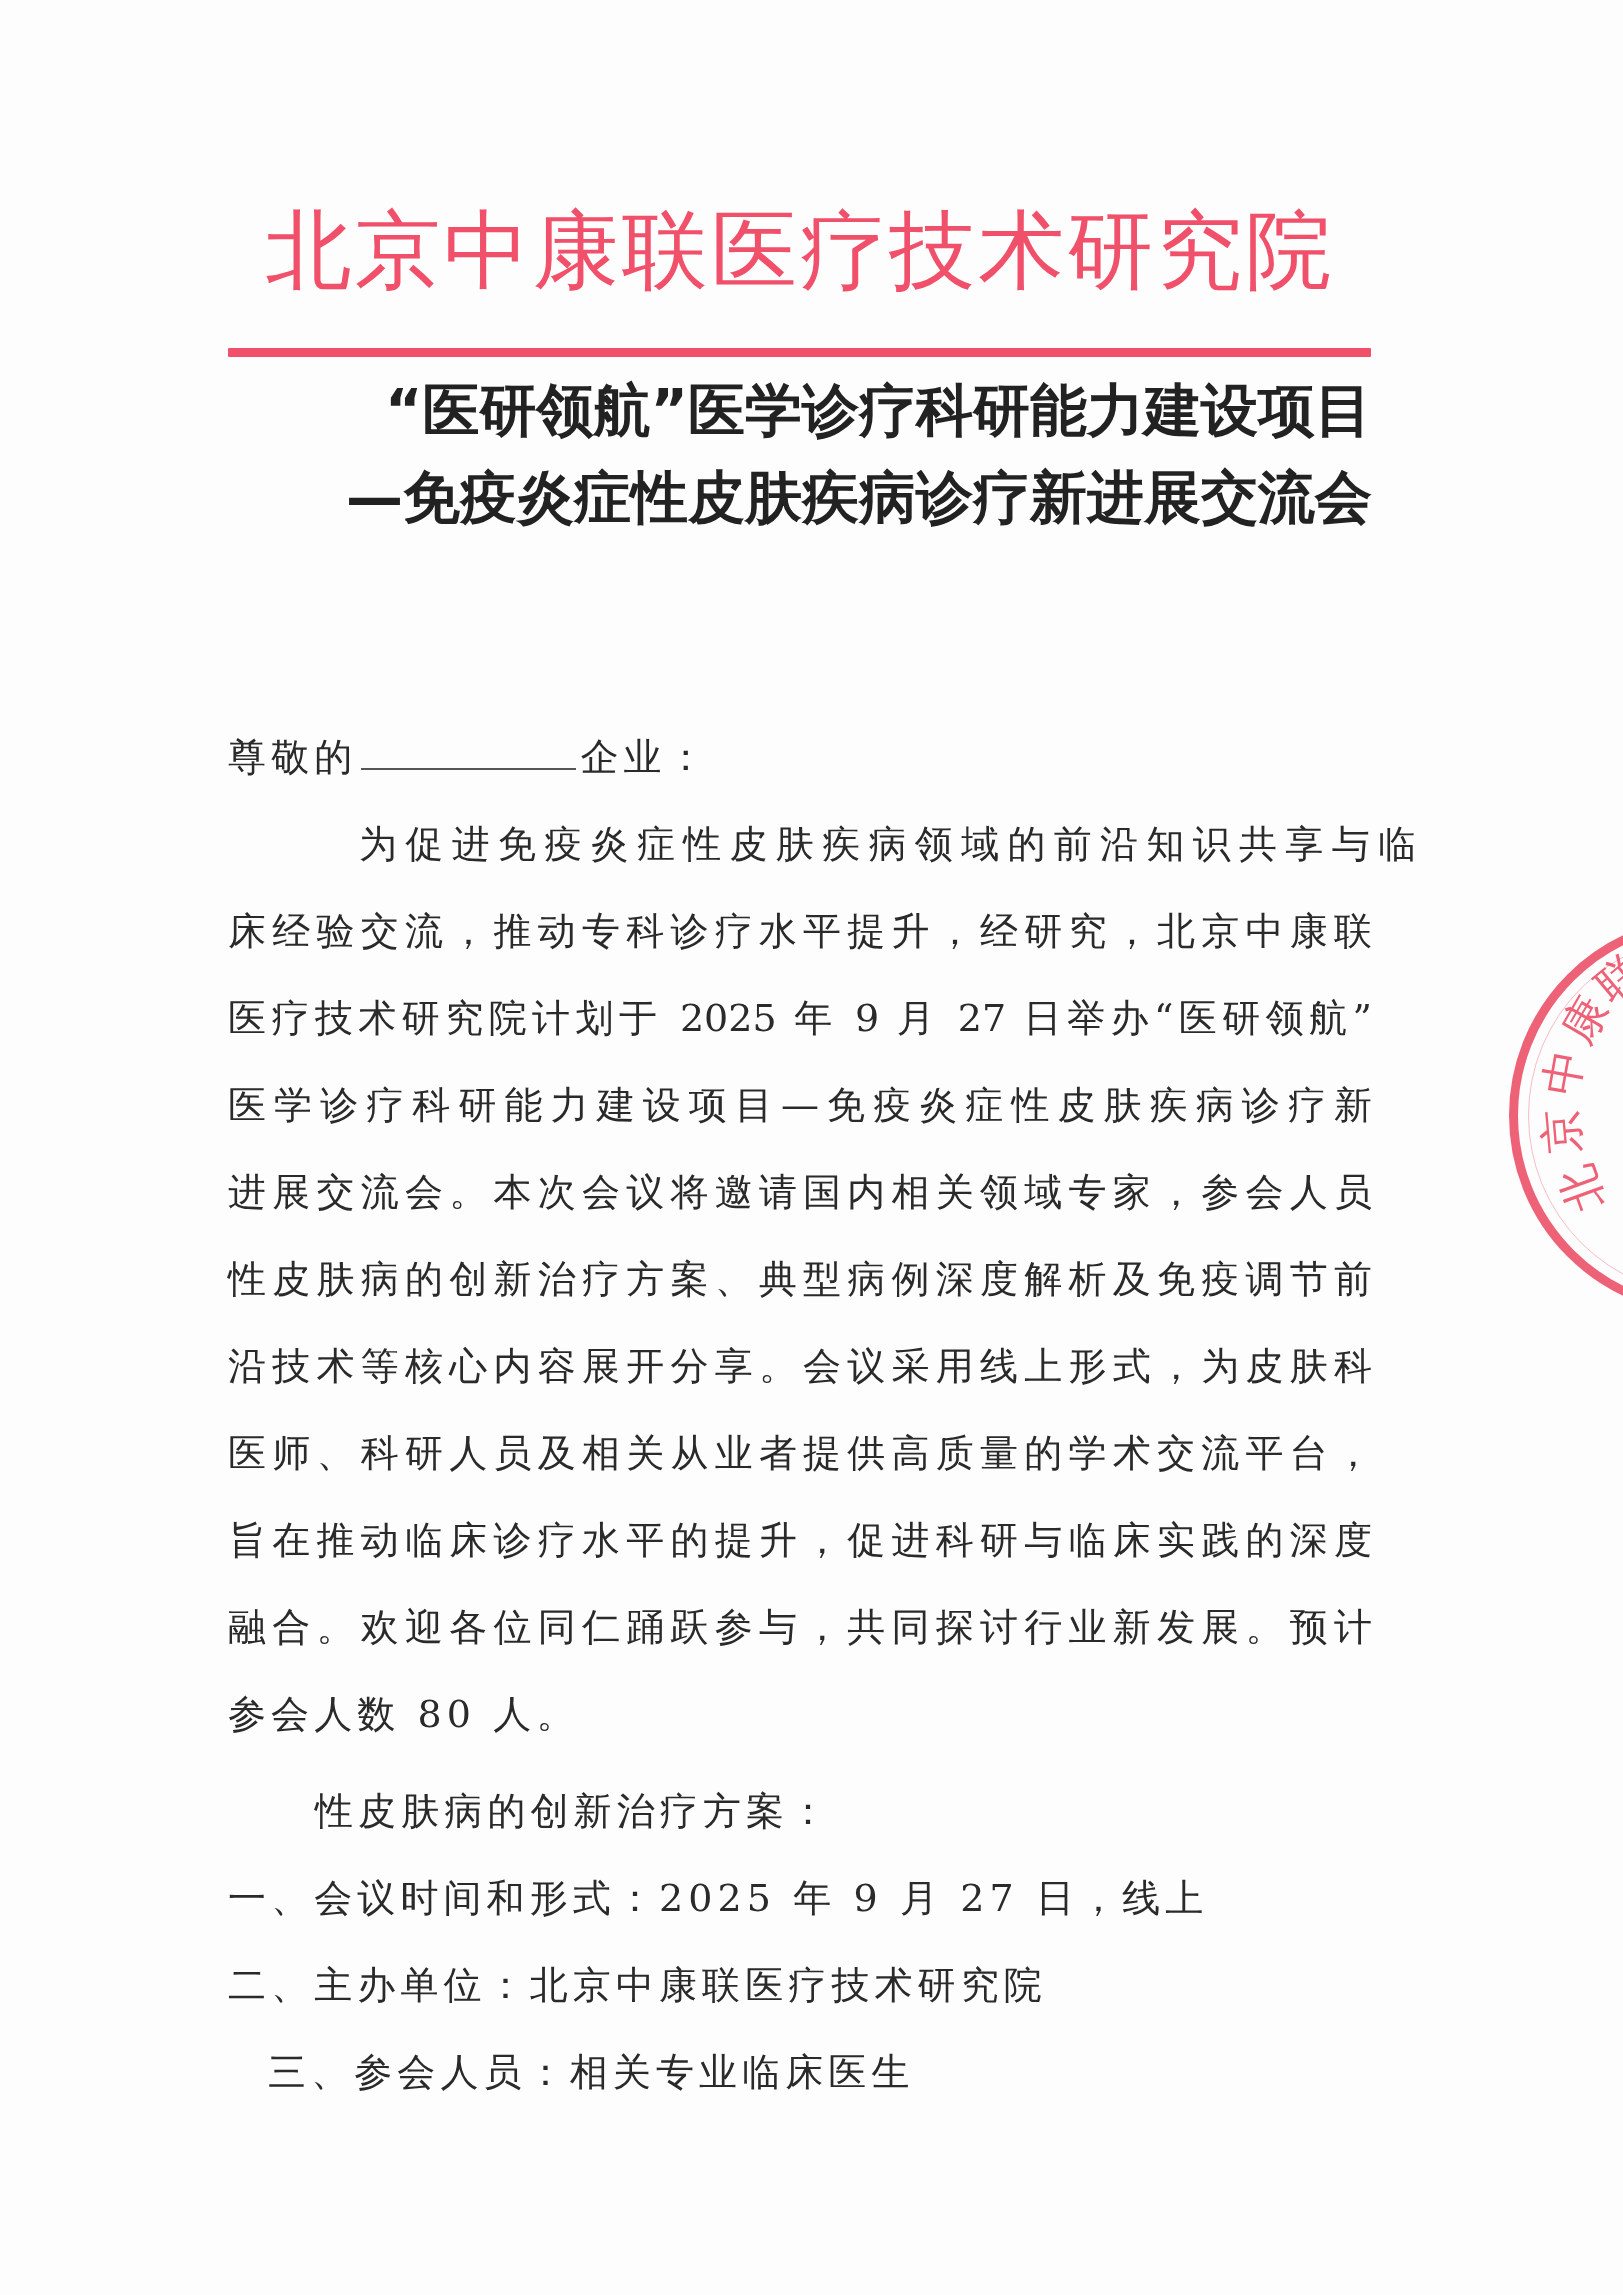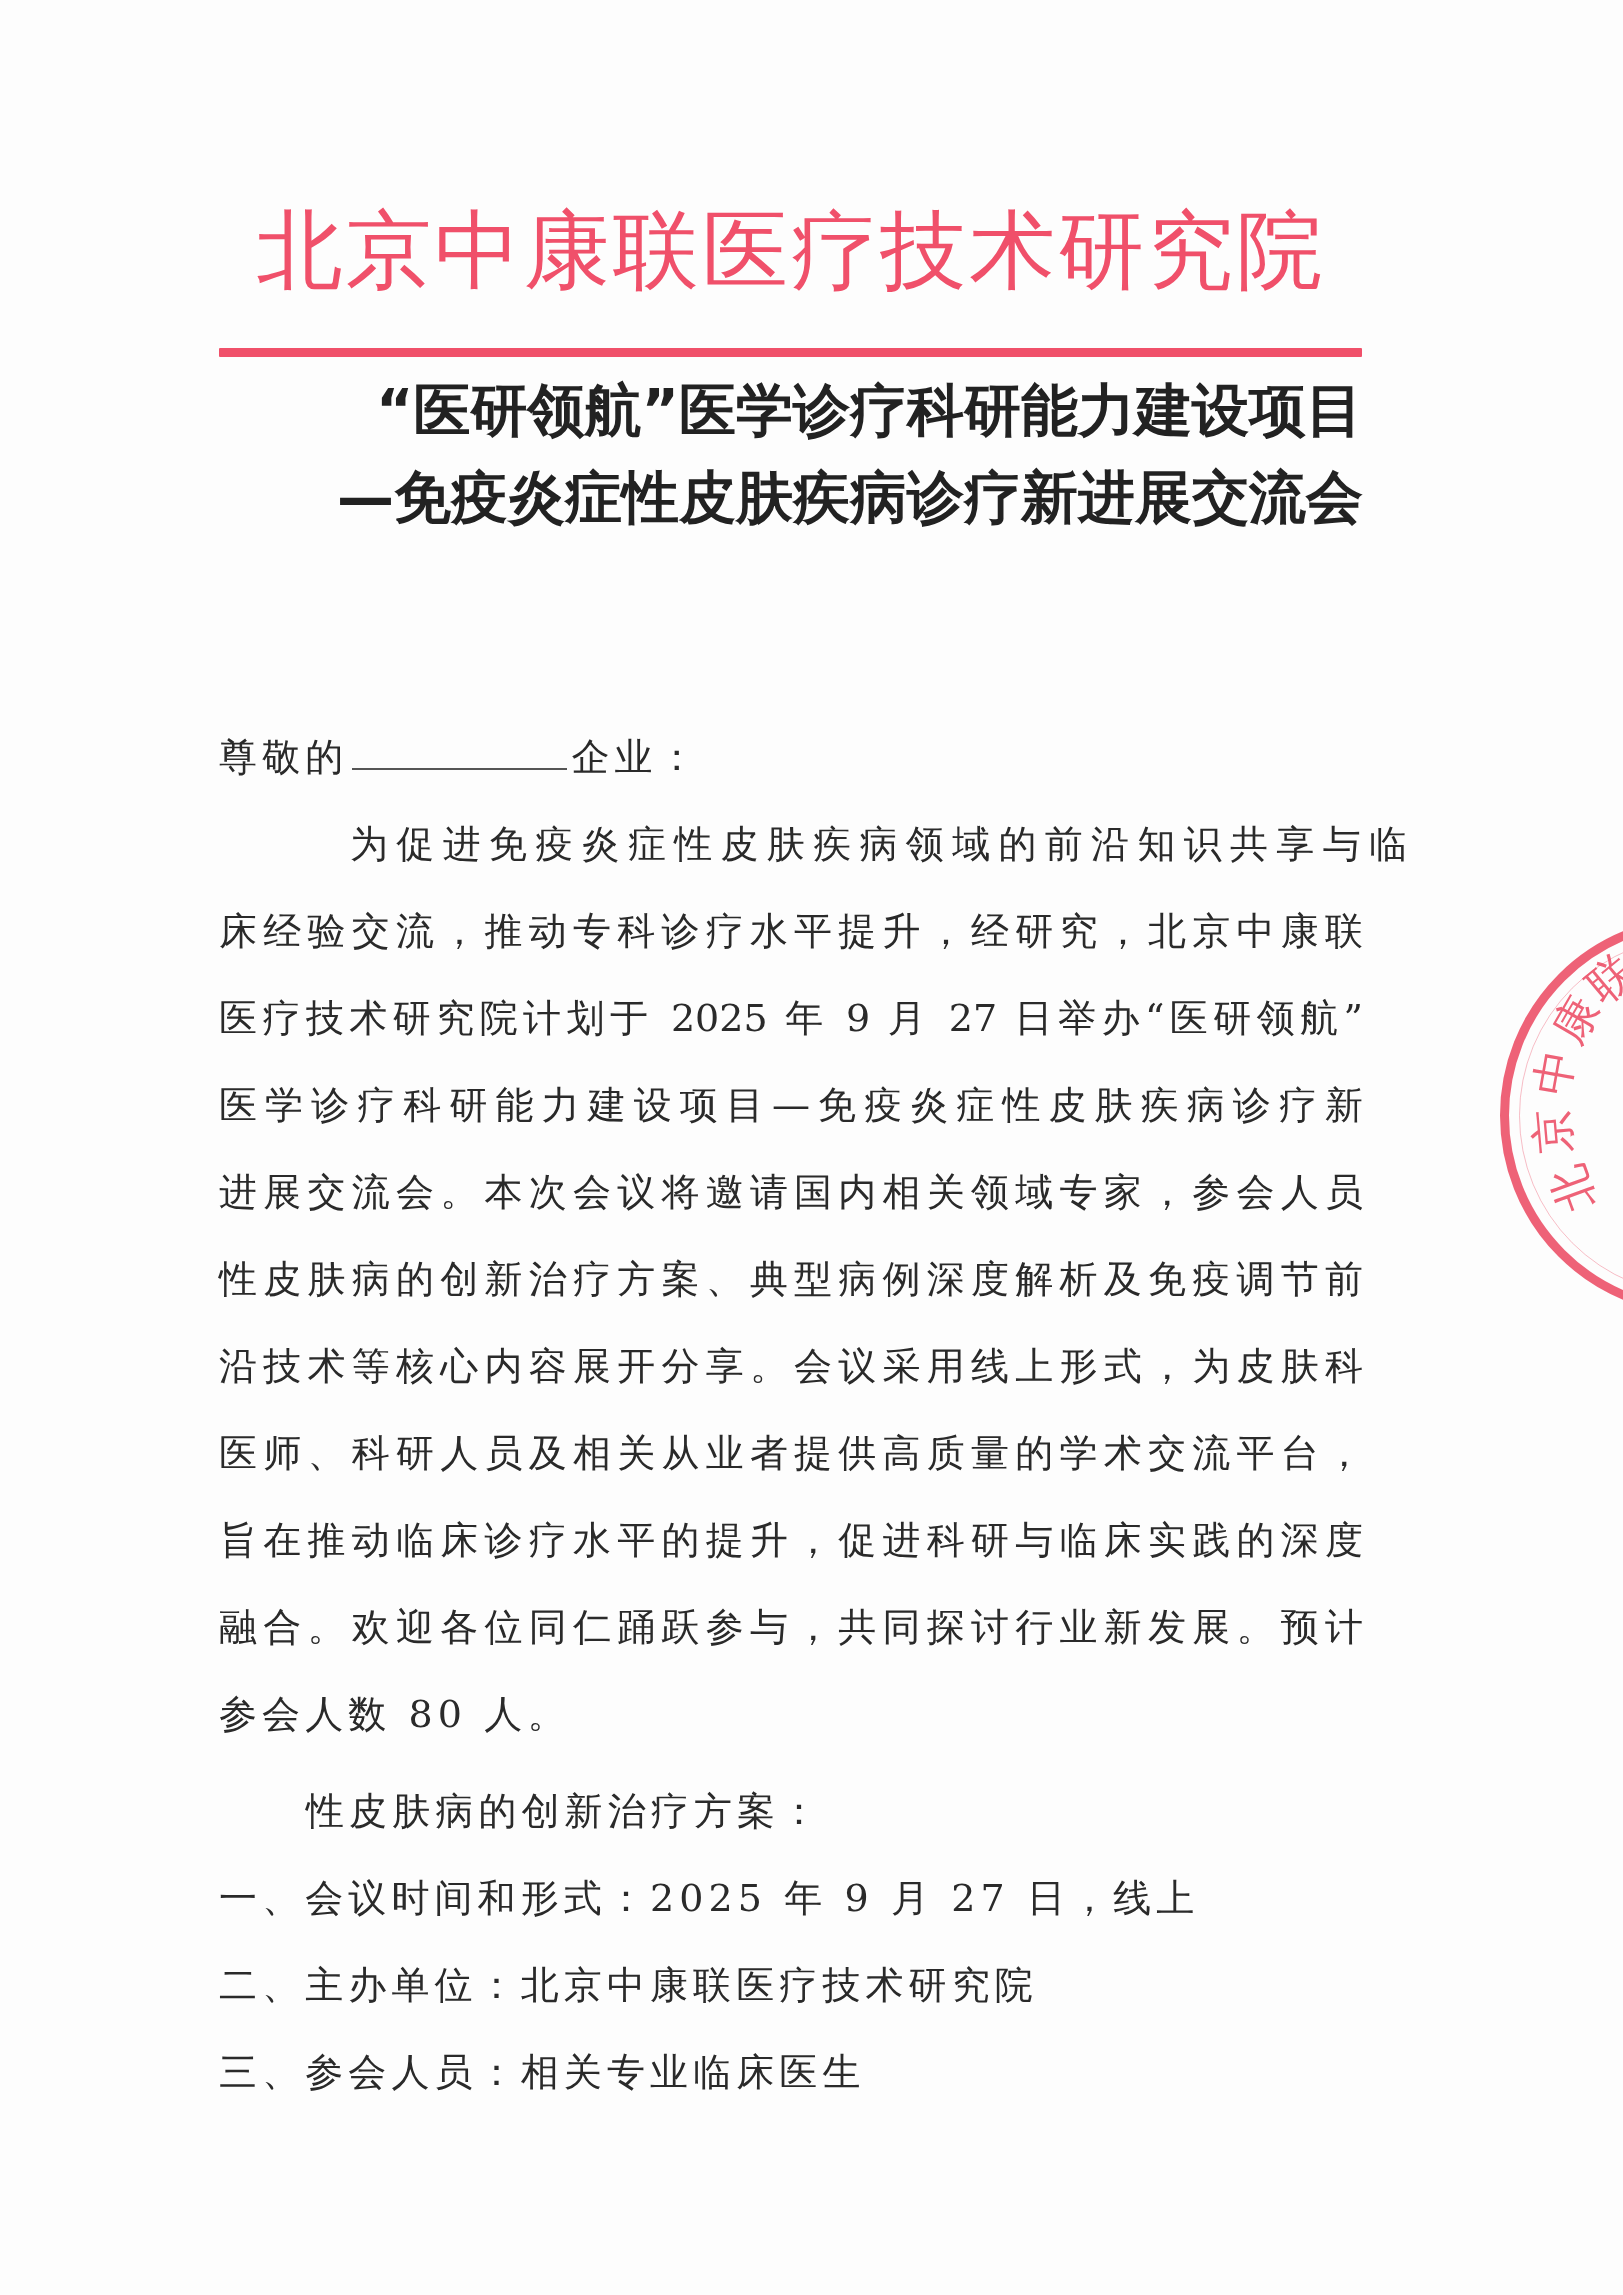--- a/index.html
+++ b/index.html
@@ -8,21 +8,21 @@
       background: #fdfdfd;
     }
     body {
       width: 1624px;
       height: 2295px;
       position: relative;
       overflow: hidden;
     }
     .page {
       position: absolute;
-      left: 0; top: 0;
+      left: 9px; top: 0;
       width: 1548px;
       height: 2295px;
       background: #fdfdfd;
     }
     .org-title {
       position: absolute;
       left: 219px;
       width: 1144px;
       top: 189px;
       height: 123px;
@@ -145,21 +145,21 @@
     <div class="line" style="top:522px;">性皮肤病的创新治疗方案、典型病例深度解析及免疫调节前</div>
     <div class="line" style="top:609px;">沿技术等核心内容展开分享。会议采用线上形式，为皮肤科</div>
     <div class="line" style="top:696px;">医师、科研人员及相关从业者提供高质量的学术交流平台，</div>
     <div class="line" style="top:783px;">旨在推动临床诊疗水平的提升，促进科研与临床实践的深度</div>
     <div class="line" style="top:870px;">融合。欢迎各位同仁踊跃参与，共同探讨行业新发展。预计</div>
     <div class="line short" style="top:957px;">参会人数 80 人。</div>
 
     <div class="line short" style="top:1054px; left:87px;">性皮肤病的创新治疗方案：</div>
     <div class="line short" style="top:1141px;">一、会议时间和形式：2025 年 9 月 27 日，线上</div>
     <div class="line short" style="top:1228px;">二、主办单位：北京中康联医疗技术研究院</div>
-    <div class="line short" style="top:1315px;">三、参会人员：相关专业临床医生</div>
+    <div class="line short" style="top:1315px;margin-left:40px;">三、参会人员：相关专业临床医生</div>
   </div>
 
   <div class="stamp">
     <div class="stamp-inner"></div>
     <span class="stamp-char" style="left:41px; top:241px; transform:rotate(-110deg);">北</span>
     <span class="stamp-char" style="left:20.5px; top:184px; transform:rotate(-95deg);">京</span>
     <span class="stamp-char" style="left:23px; top:125px; transform:rotate(-80deg);">中</span>
     <span class="stamp-char" style="left:44px; top:72px; transform:rotate(-60deg);">康</span>
     <span class="stamp-char" style="left:79px; top:31px; transform:rotate(-40deg);">联</span>
 

